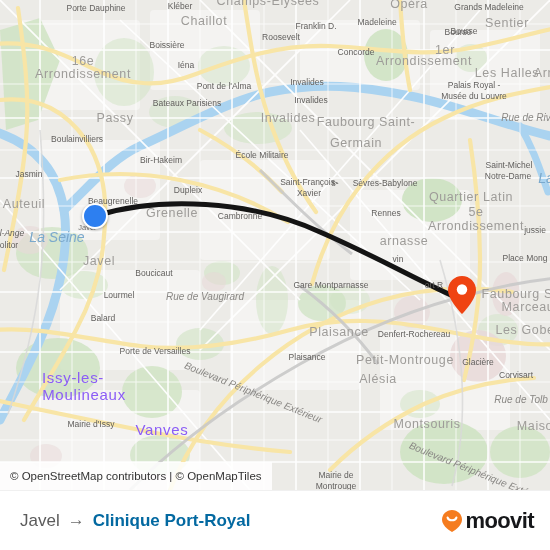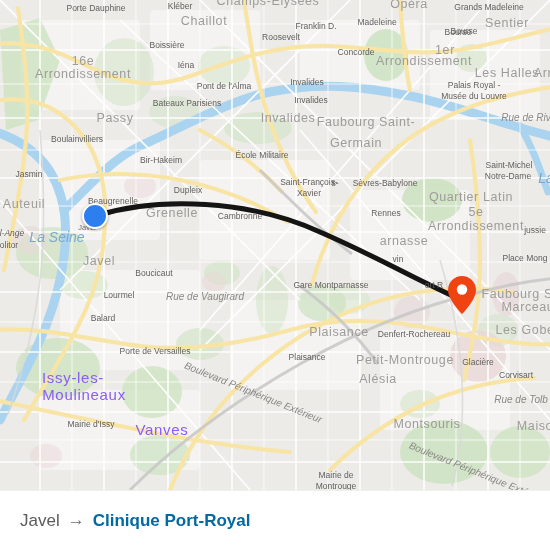--- a/index.html
+++ b/index.html
@@ -349,22 +349,32 @@
     <div class="origin-marker" style="left:82px; top:203px;" title="Javel"></div>
 
     <div class="dest-pin" style="left:447px; top:275px;">
       <svg width="30" height="40" viewBox="0 0 30 40">
         <path d="M15 1 C7.3 1 1 7.3 1 15 C1 25 15 39 15 39 C15 39 29 25 29 15 C29 7.3 22.7 1 15 1 Z" fill="#ef4312"></path>
         <circle cx="15" cy="14.5" r="5.2" fill="#ffffff"></circle>
       </svg>
     </div>
 
 
+    <div class="attrib">
+      <span>© OpenStreetMap contributors | © OpenMapTiles</span>
+    </div>
   </div>
 
   <div class="footer">
     <div class="route-label">
       <span class="route-from">Javel</span>
       <span class="route-arrow">→</span>
       <span class="route-to">Clinique Port-Royal</span>
     </div>
+    <div class="brand">
+      <svg width="22" height="24" viewBox="0 0 22 24">
+        <path d="M11 1 C5.5 1 1 5.4 1 10.8 C1 17.8 11 23 11 23 C11 23 21 17.8 21 10.8 C21 5.4 16.5 1 11 1 Z" fill="#f57c1f"></path>
+        <path d="M6.6 8.6 C7.6 12.2 14.4 12.2 15.4 8.6" stroke="#ffffff" stroke-width="2.1" fill="none" stroke-linecap="round"></path>
+      </svg>
+      <span class="brand-name">moovit</span>
+    </div>
   </div>
 </div>
 
 </body></html>

